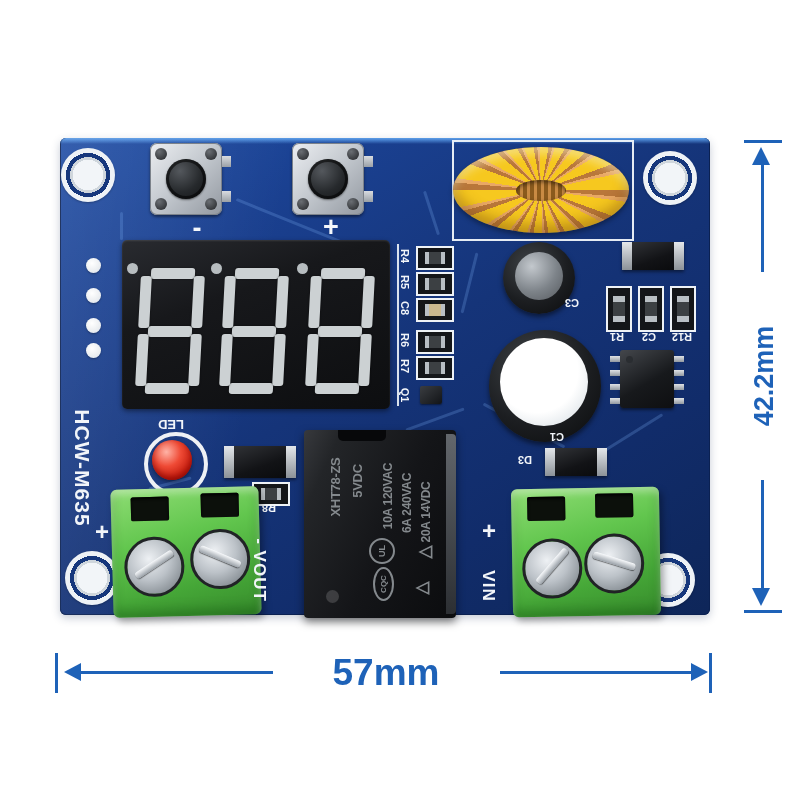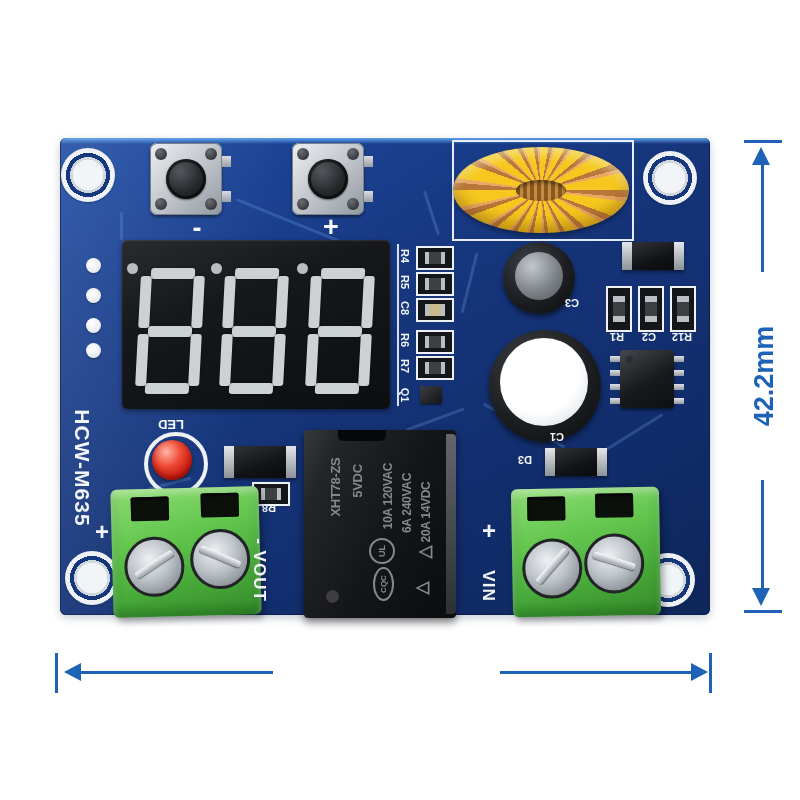--- a/index.html
+++ b/index.html
@@ -318,17 +318,18 @@
   <div class="tri" style="left:752px;top:147px;border-left:9px solid transparent;border-right:9px solid transparent;border-bottom:18px solid #1e62b8;"></div>
   <div class="dim" style="left:761px;top:164px;width:3px;height:108px;"></div>
   <div class="vtext-ccw dim-text" style="left:764px;top:376px;font-size:27px;">42.2mm</div>
   <div class="dim" style="left:761px;top:480px;width:3px;height:108px;"></div>
   <div class="tri" style="left:752px;top:588px;border-left:9px solid transparent;border-right:9px solid transparent;border-top:18px solid #1e62b8;"></div>
   <div class="dim" style="left:744px;top:610px;width:38px;height:3px;"></div>
 
   <div class="dim" style="left:55px;top:653px;width:3px;height:40px;"></div>
   <div class="tri" style="left:64px;top:663px;border-top:9px solid transparent;border-bottom:9px solid transparent;border-right:17px solid #1e62b8;"></div>
   <div class="dim" style="left:81px;top:671px;width:192px;height:3px;"></div>
+  <div class="ctext dim-text" style="left:386px;top:673px;font-size:37px;">57mm</div>
   <div class="dim" style="left:500px;top:671px;width:192px;height:3px;"></div>
   <div class="tri" style="left:691px;top:663px;border-top:9px solid transparent;border-bottom:9px solid transparent;border-left:17px solid #1e62b8;"></div>
   <div class="dim" style="left:709px;top:653px;width:3px;height:40px;"></div>
 
 </div>
 
 </body></html>

